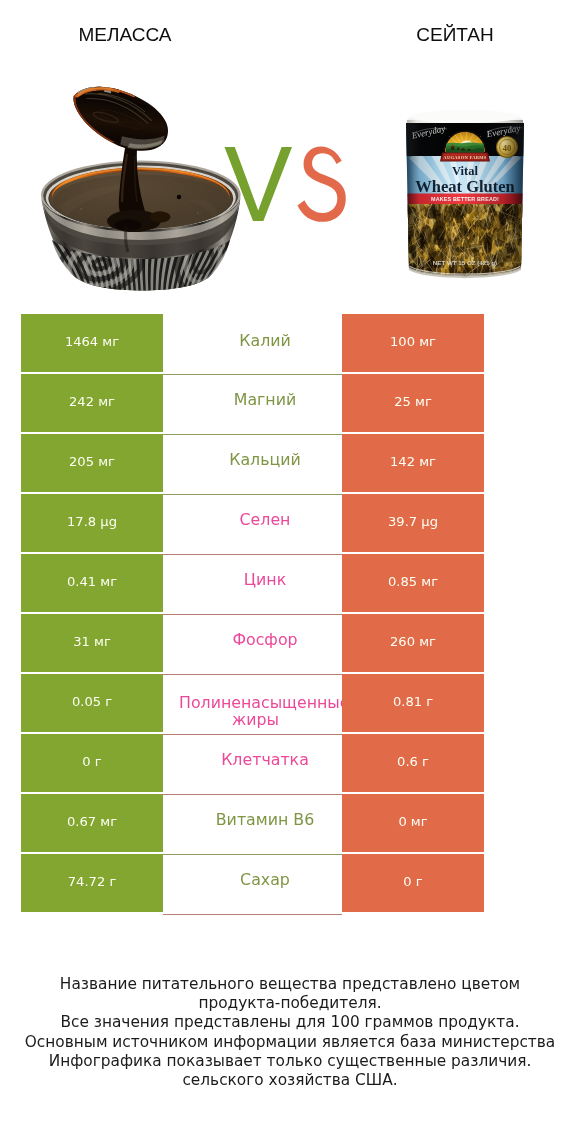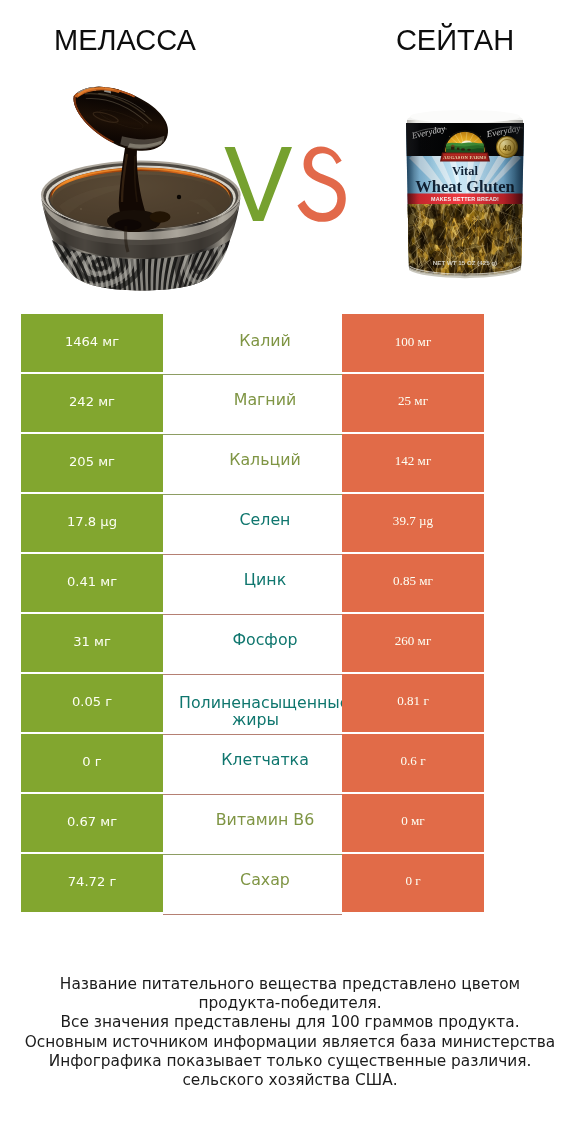--- a/index.html
+++ b/index.html
@@ -3,46 +3,46 @@
 <meta charset="utf-8">
 <style>
   html,body{margin:0;padding:0;}
   body{width:580px;height:1144px;background:#ffffff;overflow:hidden;
        font-family:"DejaVu Sans",sans-serif;-webkit-font-smoothing:antialiased;}
   .page{position:relative;width:580px;height:1144px;background:#fff;}
 
   
   .hero{position:absolute;left:0;top:0;width:580px;height:300px;}
   .ttl{position:absolute;top:24px;font-family:"Liberation Sans",sans-serif;
-       font-size:29px;color:#0d0d0d;white-space:nowrap;text-align:center;}
+       font-size:19px;color:#0d0d0d;white-space:nowrap;text-align:center;}
   #title-left{left:0;width:250px;}
   #title-right{left:330px;width:250px;}
 
   #left-image-holder{position:absolute;left:21px;top:56px;width:230px;height:235px;}
   #right-image-holder{position:absolute;left:405px;top:110px;width:120px;height:170px;}
   .vsbox{position:absolute;left:224px;top:146px;width:124px;height:76px;}
 
   
   .cmp{position:absolute;left:21px;top:314px;width:537px;}
   .row{position:relative;height:58px;display:flex;margin-bottom:1.96px;}
   .cellM{box-sizing:border-box;padding-left:25px;}
   .row:last-child{margin-bottom:0;}
   .cellL,.cellR{width:142px;height:58px;display:flex;align-items:center;
         justify-content:center;font-size:13.1px;color:#fdfff4;box-sizing:border-box;
         padding-bottom:3px;}
   .cellL{background:#82a62f;}
-  .cellR{background:#e16b48;font-family:Liberation Serif, serif;}
+  .cellR{background:#e16b48;}
   .cellM{width:179px;height:60px;margin-top:1px;display:flex;align-items:center;justify-content:center;
         background:#fff;box-sizing:border-box;overflow:hidden;text-align:center;}
   .cellM span{font-size:15.8px;line-height:20px;white-space:nowrap;position:relative;top:-4px;}
   .row.g .cellM{border-bottom:1px solid #8d9d63;}
   .row:last-child .cellM{border-bottom:1px solid #b58073;}
   .row.g .cellM span{color:#7f9544;}
   .row.o .cellM{border-bottom:1px solid #b58073;}
-  .row.o .cellM span{color:#0f766e;}
+  .row.o .cellM span{color:#ec4899;}
   .row.wrap .cellM{position:relative;}
   .row.wrap .cellM span{white-space:nowrap;position:absolute;left:16px;top:18px;}
   .row.wrap .cellM span.l2{left:6px;right:0;text-align:center;top:35px;}
 
   
   .foot{position:absolute;left:0;top:975px;width:580px;text-align:center;
         font-family:"DejaVu Sans",sans-serif;font-size:15.35px;color:#1b1b1b;line-height:19.2px;}
   .foot div{white-space:nowrap;}
 </style>
 </head>

